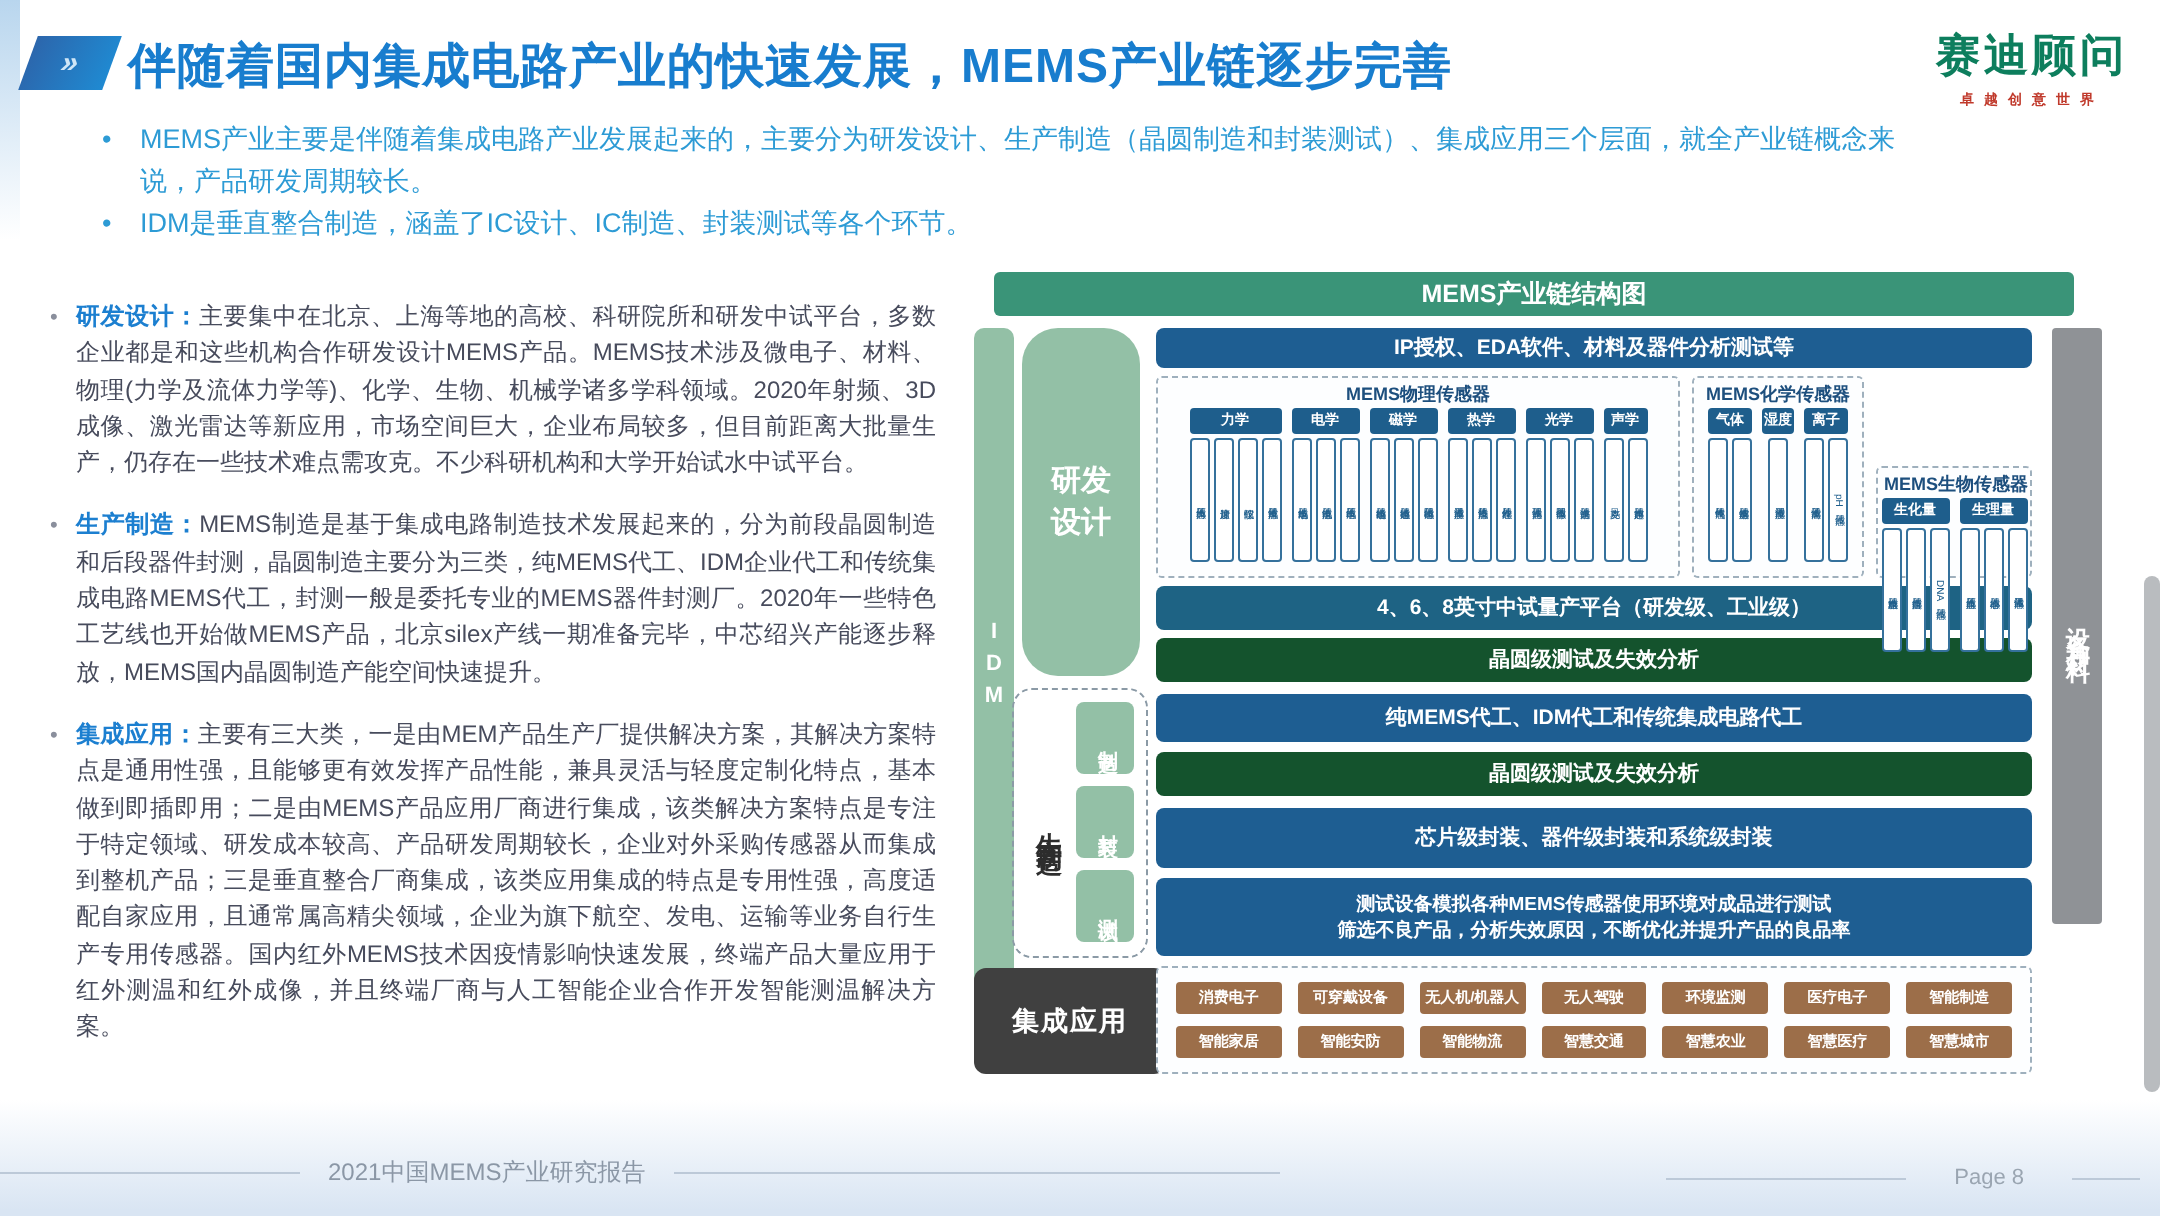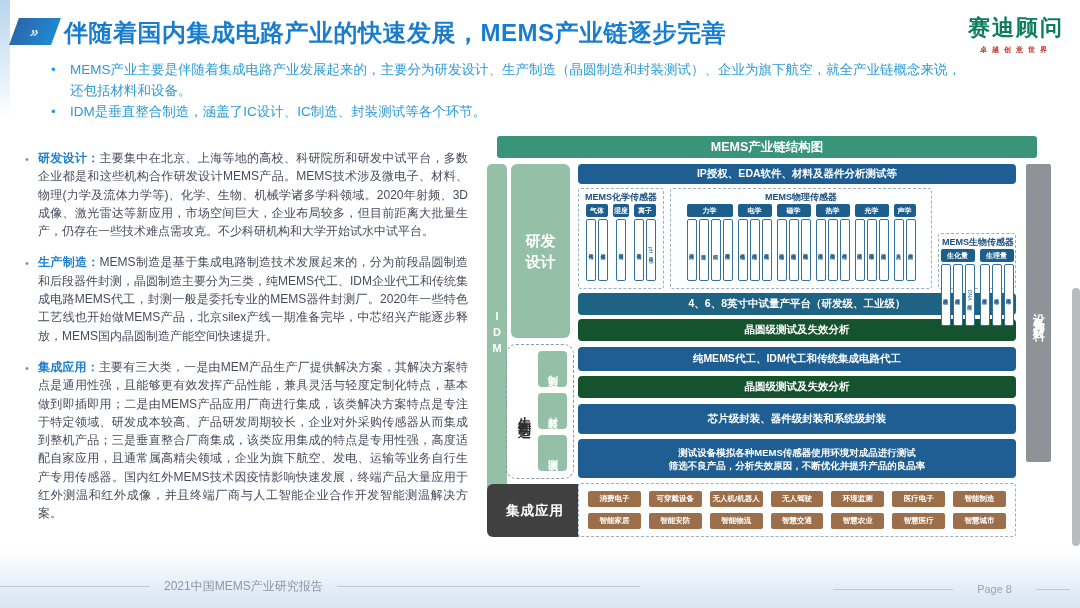--- a/index.html
+++ b/index.html
@@ -23,21 +23,21 @@
   .leftcol{position:absolute;left:24px;top:149px;width:444px;}
   .section{position:relative;padding-left:14px;margin-bottom:13px;font-size:12px;line-height:18.3px;color:#474b5c;text-align:justify;}
   .section::before{content:"•";position:absolute;left:1px;top:1px;color:#8a8f9c;font-size:11px;}
   .lead{color:#1c7fd0;font-weight:bold;}
   
   .dg-title{position:absolute;left:497px;top:136px;width:540px;height:22px;background:#3a9478;border-radius:3px;
             color:#fff;font-weight:bold;font-size:12.5px;display:flex;align-items:center;justify-content:center;}
   .idm{position:absolute;left:487px;top:164px;width:20px;height:340px;background:#93c0a6;border-radius:5px;
        color:#fff;font-weight:bold;font-size:11px;display:flex;align-items:center;justify-content:center;
        writing-mode:vertical-rl;text-orientation:upright;letter-spacing:4px;}
-  .rd{position:absolute;left:511px;top:164px;width:59px;height:174px;background:#93c0a6;border-radius:6px;
+  .rd{position:absolute;left:511px;top:164px;width:59px;height:174px;background:#93c0a6;border-radius:18px;
       color:#fff;font-weight:bold;font-size:15px;display:flex;align-items:center;justify-content:center;}
   .rd span{width:32px;text-align:center;word-break:break-all;line-height:21px;}
   .prod{position:absolute;left:506px;top:344px;width:66px;height:133px;border:1.5px dashed #8b9aa6;border-radius:10px;}
   .prod-label{position:absolute;left:8px;top:50%;transform:translateY(-50%);writing-mode:vertical-rl;
               font-size:13px;font-weight:bold;color:#2d2d2d;letter-spacing:3px;}
   .step{position:absolute;left:31px;width:29px;height:36px;background:#93c0a6;border-radius:4px;color:#fff;
         font-weight:bold;font-size:10px;display:flex;align-items:center;justify-content:center;
         writing-mode:vertical-rl;letter-spacing:2px;}
   .step1{top:6px}.step2{top:48px}.step3{top:90px}
   .integration{position:absolute;left:487px;top:484px;width:96px;height:53px;background:#404040;border-radius:6px;
@@ -93,21 +93,21 @@
 
   <div class="edge-glow"></div>
   <div class="ribbon">»</div>
   <div class="title">伴随着国内集成电路产业的快速发展，MEMS产业链逐步完善</div>
   <div class="logo">
     <div class="logo-name">赛迪顾问</div>
     <div class="logo-tag">卓越创意世界</div>
   </div>
 
   <div class="intro">
-    <div class="intro-item">MEMS产业主要是伴随着集成电路产业发展起来的，主要分为研发设计、生产制造（晶圆制造和封装测试）、企业为旗下航空，就全产业链概念来说，还包括材料和设备。</div>
+    <div class="intro-item">MEMS产业主要是伴随着集成电路产业发展起来的，主要分为研发设计、生产制造（晶圆制造和封装测试）、集成应用三个层面，就全产业链概念来说，产品研发周期较长。</div>
     <div class="intro-item">IDM是垂直整合制造，涵盖了IC设计、IC制造、封装测试等各个环节。</div>
   </div>
 
   <div class="leftcol">
     <div class="section">
       <span class="lead">研发设计：</span><span>主要集中在北京、上海等地的高校、科研院所和研发中试平台，多数企业都是和这些机构合作研发设计MEMS产品。MEMS技术涉及微电子、材料、物理(力学及流体力学等)、化学、生物、机械学诸多学科领域。2020年射频、3D成像、激光雷达等新应用，市场空间巨大，企业布局较多，但目前距离大批量生产，仍存在一些技术难点需攻克。不少科研机构和大学开始试水中试平台。</span>
     </div>
     <div class="section">
       <span class="lead">生产制造：</span><span>MEMS制造是基于集成电路制造技术发展起来的，分为前段晶圆制造和后段器件封测，晶圆制造主要分为三类，纯MEMS代工、IDM企业代工和传统集成电路MEMS代工，封测一般是委托专业的MEMS器件封测厂。2020年一些特色工艺线也开始做MEMS产品，北京silex产线一期准备完毕，中芯绍兴产能逐步释放，MEMS国内晶圆制造产能空间快速提升。</span>
     </div>
@@ -128,45 +128,20 @@
     <div class="step step2">封装</div>
     <div class="step step3">测试</div>
   </div>
   <div class="integration">集成应用</div>
   <div class="rightrail">设备和材料</div>
   <div class="scrollbar"></div>
 
   <div class="maincol">
     <div class="bar navy bar-top">IP授权、EDA软件、材料及器件分析测试等</div>
     <div class="sensors" id="sensor-groups">
-        <div class="sgroup g-chem">
-          <div class="sg-title">MEMS化学传感器</div>
-          <div class="sg-cats">
-            <div class="sg-cat">
-              <div class="sg-chip">气体</div>
-              <div class="sg-items">
-                <div class="sg-item">气体传感器</div>
-                <div class="sg-item">烟雾传感器</div>
-              </div>
-            </div>
-            <div class="sg-cat">
-              <div class="sg-chip">湿度</div>
-              <div class="sg-items">
-                <div class="sg-item">湿度传感器</div>
-              </div>
-            </div>
-            <div class="sg-cat">
-              <div class="sg-chip">离子</div>
-              <div class="sg-items">
-                <div class="sg-item">离子传感器</div>
-                <div class="sg-item">pH传感器</div>
-              </div>
-            </div>
-          </div>
-        </div>
         <div class="sgroup g-phys">
           <div class="sg-title">MEMS物理传感器</div>
           <div class="sg-cats">
             <div class="sg-cat">
               <div class="sg-chip">力学</div>
               <div class="sg-items">
                 <div class="sg-item">压力传感器</div>
                 <div class="sg-item">加速度计</div>
                 <div class="sg-item">陀螺仪</div>
                 <div class="sg-item">流量传感器</div>
@@ -202,20 +177,45 @@
                 <div class="sg-item">光强传感器</div>
                 <div class="sg-item">图像传感器</div>
                 <div class="sg-item">光谱传感器</div>
               </div>
             </div>
             <div class="sg-cat">
               <div class="sg-chip">声学</div>
               <div class="sg-items">
                 <div class="sg-item">麦克风</div>
                 <div class="sg-item">超声传感器</div>
+              </div>
+            </div>
+          </div>
+        </div>
+        <div class="sgroup g-chem">
+          <div class="sg-title">MEMS化学传感器</div>
+          <div class="sg-cats">
+            <div class="sg-cat">
+              <div class="sg-chip">气体</div>
+              <div class="sg-items">
+                <div class="sg-item">气体传感器</div>
+                <div class="sg-item">烟雾传感器</div>
+              </div>
+            </div>
+            <div class="sg-cat">
+              <div class="sg-chip">湿度</div>
+              <div class="sg-items">
+                <div class="sg-item">湿度传感器</div>
+              </div>
+            </div>
+            <div class="sg-cat">
+              <div class="sg-chip">离子</div>
+              <div class="sg-items">
+                <div class="sg-item">离子传感器</div>
+                <div class="sg-item">pH传感器</div>
               </div>
             </div>
           </div>
         </div>
         <div class="sgroup g-bio">
           <div class="sg-title">MEMS生物传感器</div>
           <div class="sg-cats">
             <div class="sg-cat">
               <div class="sg-chip">生化量</div>
               <div class="sg-items">

